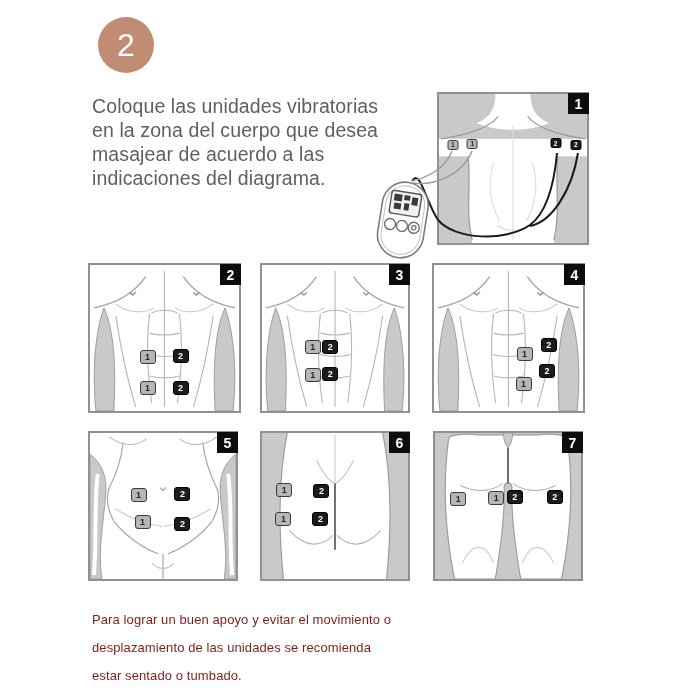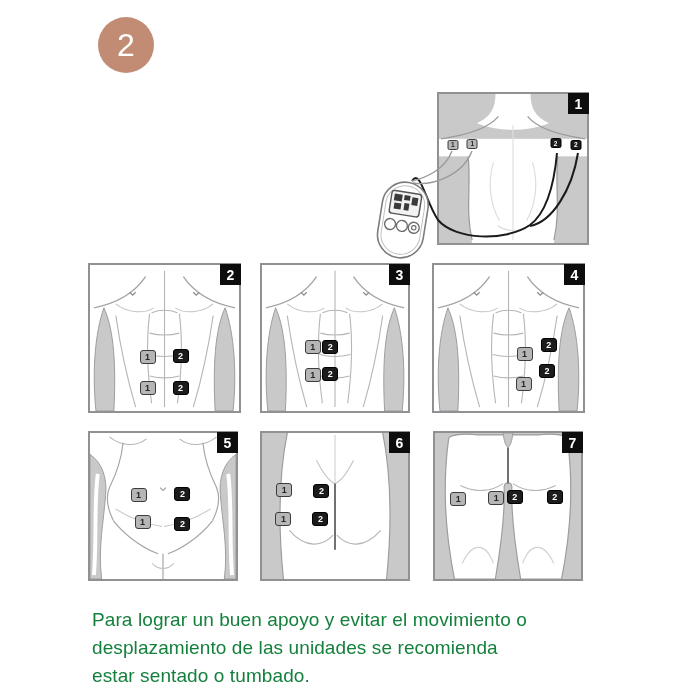--- a/index.html
+++ b/index.html
@@ -10,21 +10,21 @@
     position:absolute;left:98px;top:17px;width:56px;height:56px;border-radius:50%;
     background:var(--circle,#c28b74);color:#fff;display:flex;align-items:center;justify-content:center;
     font-size:32px;font-weight:400;
   }
   .intro{
     position:absolute;left:92px;top:94px;width:345px;
     font-size:19.5px;line-height:24px;color:#5d5f62;white-space:pre-line;letter-spacing:.1px;
   }
   .footer{
     position:absolute;left:92px;top:606px;width:540px;
-    font-size:19px;line-height:28px;color:#15803d;white-space:pre-line;letter-spacing:.1px;
+    font-size:13px;line-height:28px;color:#7f1d1d;white-space:pre-line;letter-spacing:.1px;
   }
 
   .diagram{position:absolute;box-sizing:border-box;border:2px solid #8f9194;background:#fff;}
   .diagram svg{position:absolute;left:0;top:0;width:100%;height:100%;display:block;}
   .badge{
     position:absolute;top:-1px;right:-2px;width:21px;height:21px;background:#0d0d0d;color:#fff;
     display:flex;align-items:center;justify-content:center;font-weight:bold;font-size:14px;z-index:3;
   }
   .pad{
     position:absolute;z-index:3;transform:translate(-50%,-50%);
@@ -47,20 +47,24 @@
 </style>
 </head>
 <body>
 
 <div id="page">
 
   <div class="step-circle">
     <span>2</span>
   </div>
 
+  <div class="intro">Coloque las unidades vibratorias
+en la zona del cuerpo que desea
+masajear de acuerdo a las
+indicaciones del diagrama.</div>
 
   <div class="diagram" id="d1">
     <svg viewBox="0 0 152 153" preserveAspectRatio="none">
       <rect x="0" y="0" width="152" height="153" fill="#c9c9c9"></rect>
       <path d="M58,0 H94 C94,14 99,24 113,30 C90,39 62,39 39,30 C53,24 58,14 58,0 Z" fill="#ffffff"></path>
       <rect x="0" y="46" width="152" height="18" fill="#ffffff"></rect>
       <path d="M30,60 C33,95 27,120 34,153 L118,153 C125,120 119,95 122,60 Z" fill="#ffffff"></path>
       <path d="M2,46 C30,42 52,34 61,23" fill="none" stroke="#9c9c9c" stroke-width="1.3"></path>
       <path d="M150,46 C122,42 100,34 91,23" fill="none" stroke="#9c9c9c" stroke-width="1.3"></path>
       <path d="M30,64 C33,95 27,120 34,150" fill="none" stroke="#9c9c9c" stroke-width="1.3"></path>

